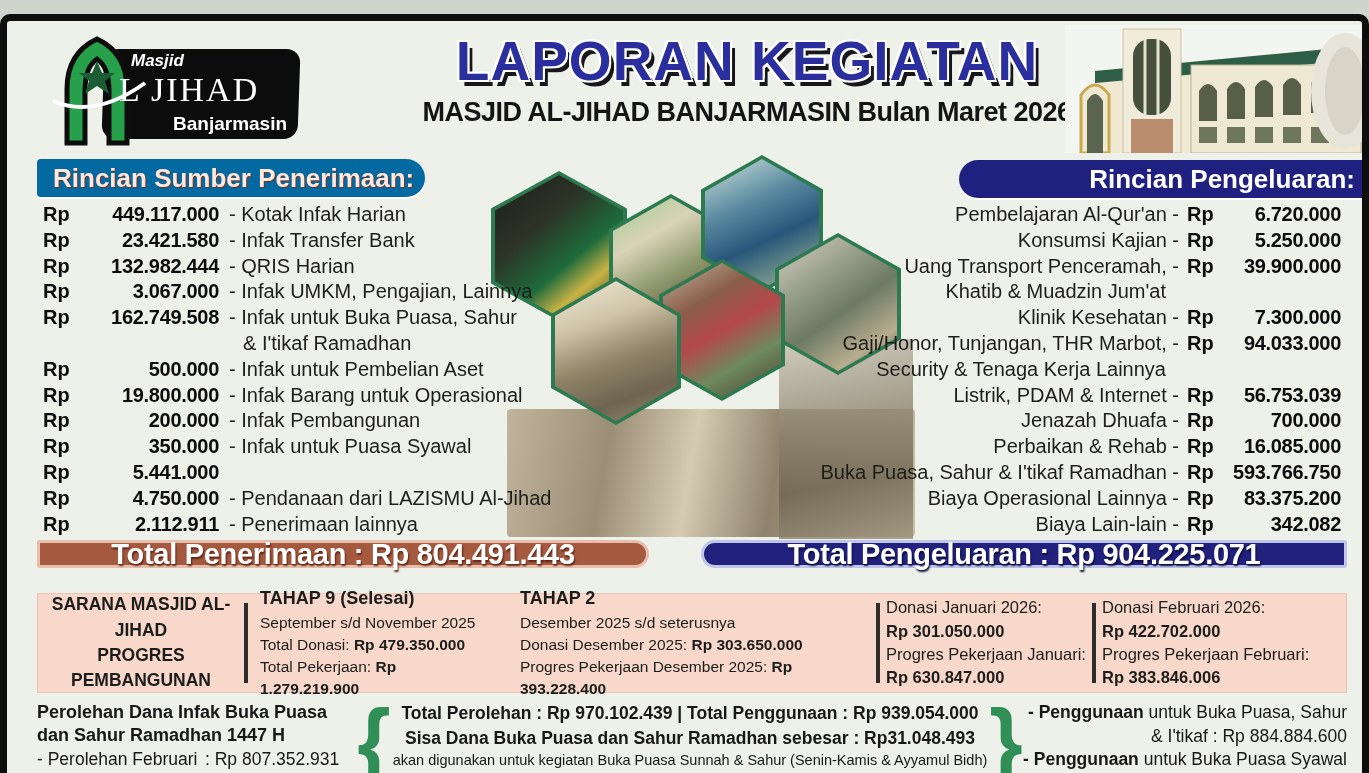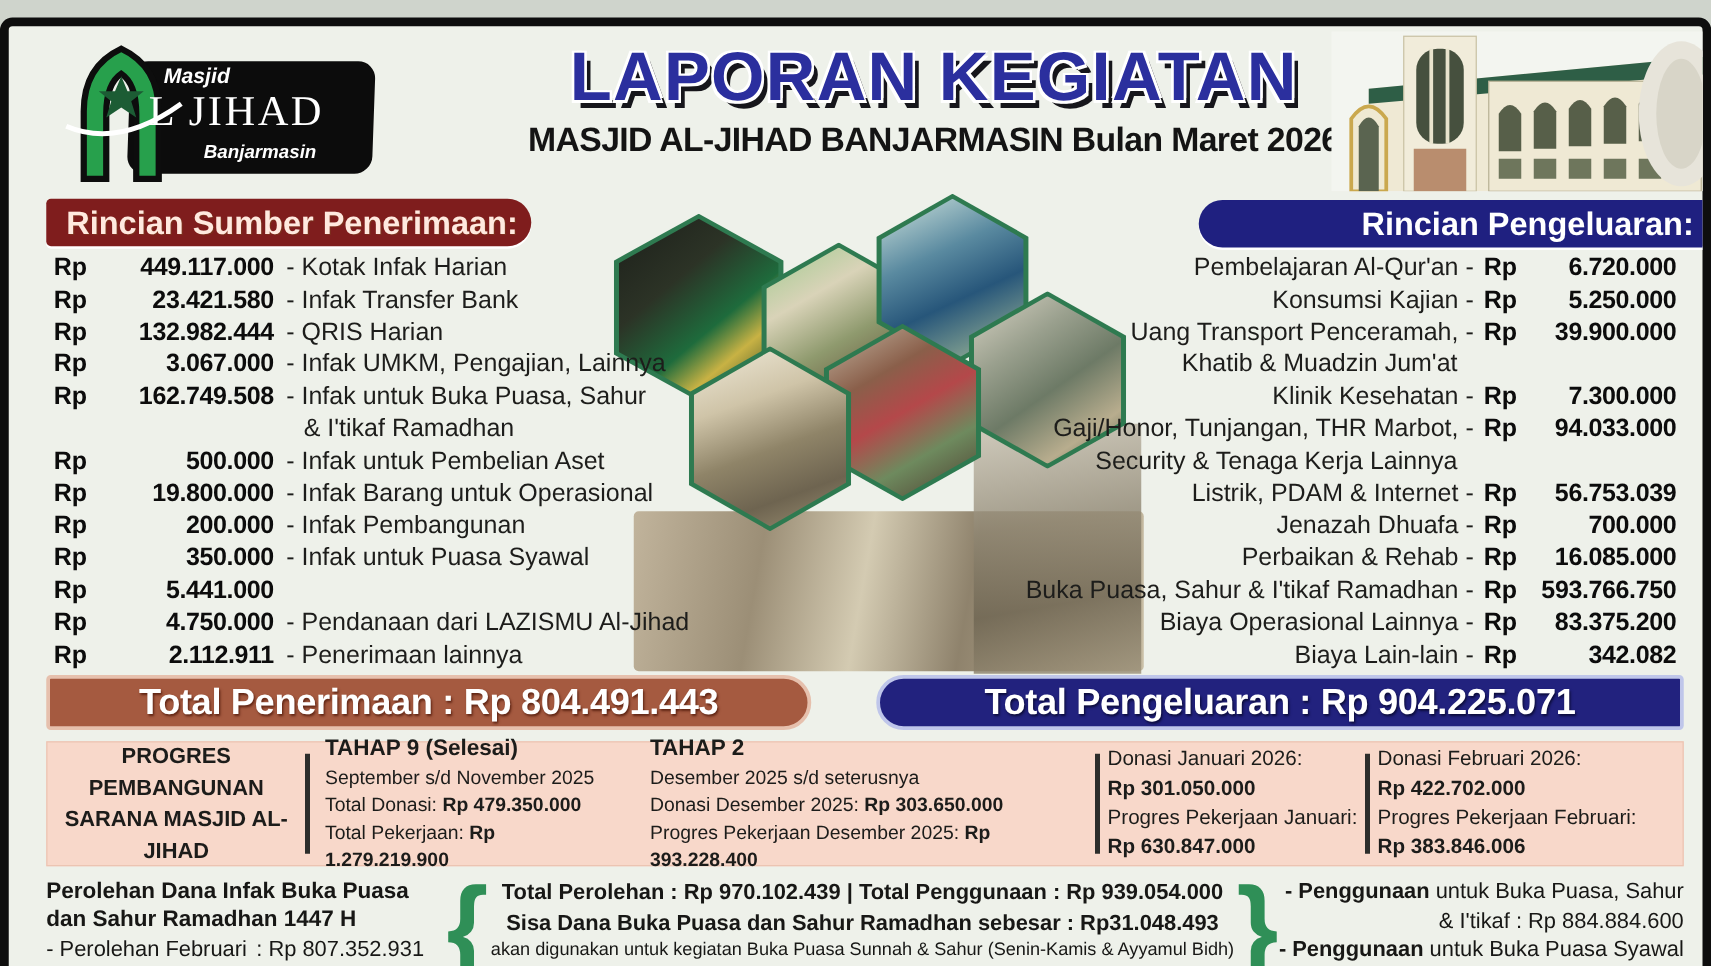--- a/index.html
+++ b/index.html
@@ -7,29 +7,29 @@
           border-radius:10px;box-sizing:border-box;overflow:hidden;margin-top:14px;}
   .abs{position:absolute;}
 
   
   .logo{left:38px;top:10px;width:260px;height:118px;}
   .logo-badge{position:absolute;left:58px;top:18px;width:196px;height:90px;background:#0c0c0c;
               border-radius:14px;transform:skewX(-2deg);} 
   .logo-masjid{position:absolute;left:86px;top:20px;color:#fff;font-size:17px;font-weight:bold;font-style:italic;}
   .logo-jihad{position:absolute;left:74px;top:40px;color:#fff;font-size:34px;font-family:"Liberation Serif",serif;
               letter-spacing:2px;}
-  .logo-banjarmasin{position:absolute;left:118px;top:82px;color:#fff;font-size:15px;font-weight:bold;font-style:italic;}
+  .logo-banjarmasin{position:absolute;left:128px;top:82px;color:#fff;font-size:19px;font-weight:bold;}
   .title-wrap{left:320px;top:12px;width:840px;text-align:center;}
   .page-title{font-size:55px;font-weight:bold;color:#2b2f9e;letter-spacing:1px;line-height:1.02;
      text-shadow:-2px -2px 0 #fff,2px -2px 0 #fff,-2px 2px 0 #fff,2px 2px 0 #fff,5px 6px 0 #16161b;text-align:center;}
   .page-subtitle{font-size:27px;font-weight:bold;color:#141414;margin-top:8px;letter-spacing:-0.5px;}
   .mosque{left:1058px;top:4px;width:304px;height:128px;}
 
   
-  .inc-header{left:30px;top:138px;width:388px;height:38px;background:#7f1d1d;border-radius:4px 20px 20px 4px;
+  .inc-header{left:30px;top:138px;width:388px;height:38px;background:#0369a1;border-radius:4px 20px 20px 4px;
      color:#ffe9df;font-size:26px;font-weight:bold;display:flex;align-items:center;padding-left:16px;
      box-sizing:border-box;text-shadow:1px 1px 0 #7c2f1d;box-shadow:0 2px 0 #fff;}
   .exp-header{left:952px;top:139px;width:410px;height:38px;background:#1f2080;border-radius:20px 0 0 20px;
      color:#ffffff;font-size:26px;font-weight:bold;display:flex;align-items:center;justify-content:flex-end;
      padding-right:14px;box-sizing:border-box;box-shadow:0 2px 0 #fff;}
 
   
   .inc-list{left:36px;top:181px;width:550px;font-size:20px;color:#1d1d1b;z-index:3;}
   .inc-row{display:flex;align-items:baseline;line-height:25.8px;}
   .rp{font-weight:bold;color:#0c0c0c;width:36px;flex:0 0 36px;}
@@ -39,21 +39,21 @@
 
   
   .exp-list{left:782px;top:181px;width:552px;font-size:20px;color:#1d1d1b;z-index:3;}
   .exp-row{display:flex;align-items:baseline;line-height:25.8px;}
   .exp-label{flex:1;text-align:right;white-space:nowrap;}
   .exp-row .rp{margin-left:8px;text-align:left;}
   .exp-amount{width:118px;flex:0 0 118px;text-align:right;font-weight:bold;color:#0c0c0c;letter-spacing:-0.3px;}
   .exp-label2{text-align:right;padding-right:175px;line-height:25.8px;white-space:nowrap;}
 
   
-  .total-bar{height:44px;display:flex;align-items:center;justify-content:center;color:#fff;
+  .total-bar{height:28px;display:flex;align-items:center;justify-content:center;color:#fff;
      font-size:29px;font-weight:bold;z-index:4;letter-spacing:-0.3px;}
   .total-in{left:30px;top:519px;width:612px;background:#a55a40;border:3px solid #e6c0ad;
      border-radius:4px 24px 24px 4px;box-sizing:border-box;text-shadow:1px 2px 2px #5e2413;}
   .total-out{left:694px;top:519px;width:646px;background:#22227e;border:3px solid #bfc6ea;
      border-radius:24px 4px 4px 24px;box-sizing:border-box;text-shadow:1px 2px 2px #0c0c3a;}
 
   
   .photo-strip{left:500px;top:388px;width:408px;height:128px;z-index:1;border-radius:4px;
      background:linear-gradient(100deg,#b9a98e 0%,#8d7d62 25%,#cfc4a8 45%,#7e6f56 65%,#a9997c 85%,#c4b79b 100%);
      opacity:0.85;}
@@ -377,22 +377,22 @@
       </div>
 
     </div>
   </div>
 
   <div class="abs total-bar total-in">Total Penerimaan : Rp 804.491.443</div>
   <div class="abs total-bar total-out">Total Pengeluaran : Rp 904.225.071</div>
 
   <div class="abs progress">
     <div class="pg-title">
+      <div>SARANA MASJID AL-JIHAD</div>
       <div>PROGRES PEMBANGUNAN</div>
-      <div>SARANA MASJID AL-JIHAD</div>
     </div>
     <div class="pg-divider"></div>
     <div class="pg-col pg-t1">
       <div class="pg-head">TAHAP 9 (Selesai)</div>
       <div>September s/d November 2025</div>
       <div><span>Total Donasi: </span><span class="pg-b">Rp 479.350.000</span></div>
       <div><span>Total Pekerjaan: </span><span class="pg-b">Rp 1.279.219.900</span></div>
     </div>
     <div class="pg-col pg-t2">
       <div class="pg-head">TAHAP 2</div>

